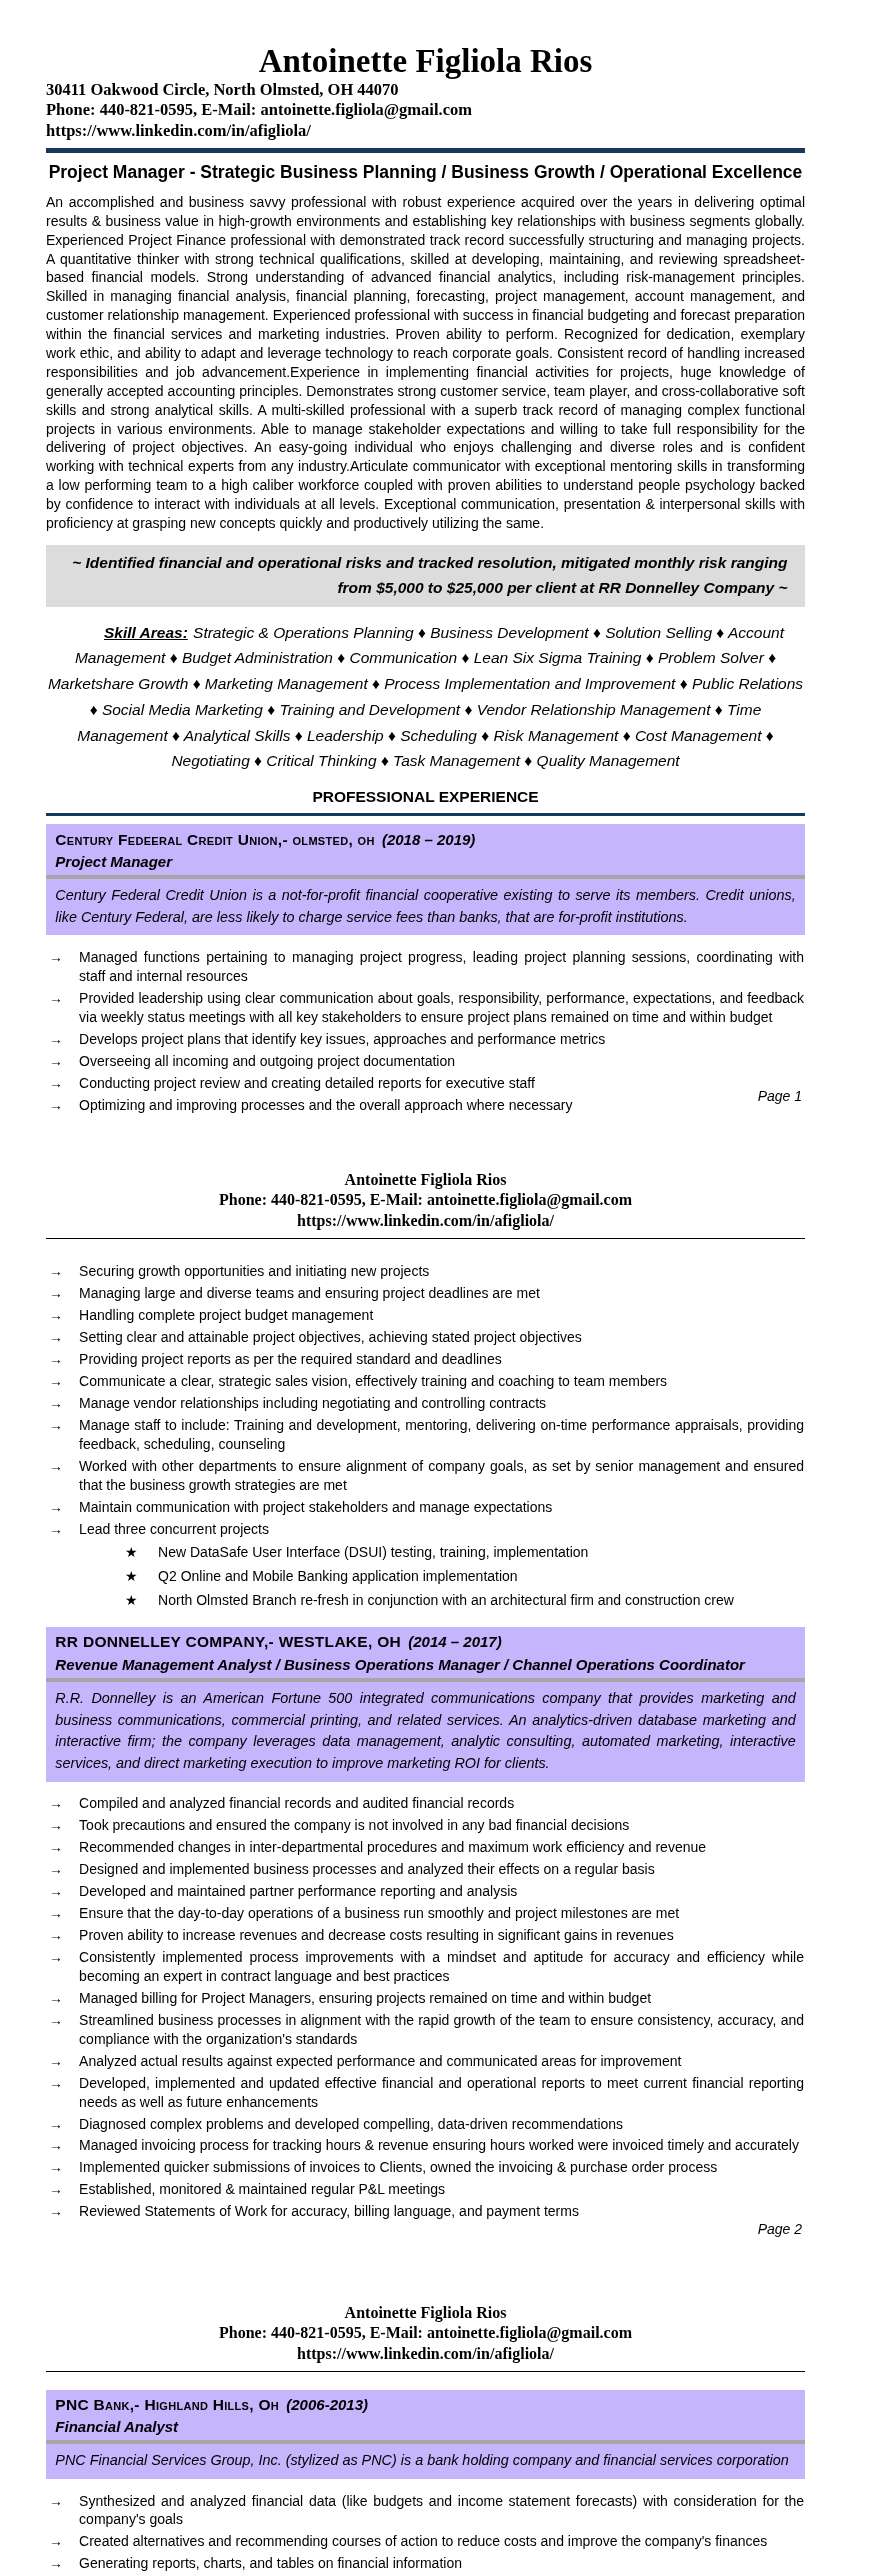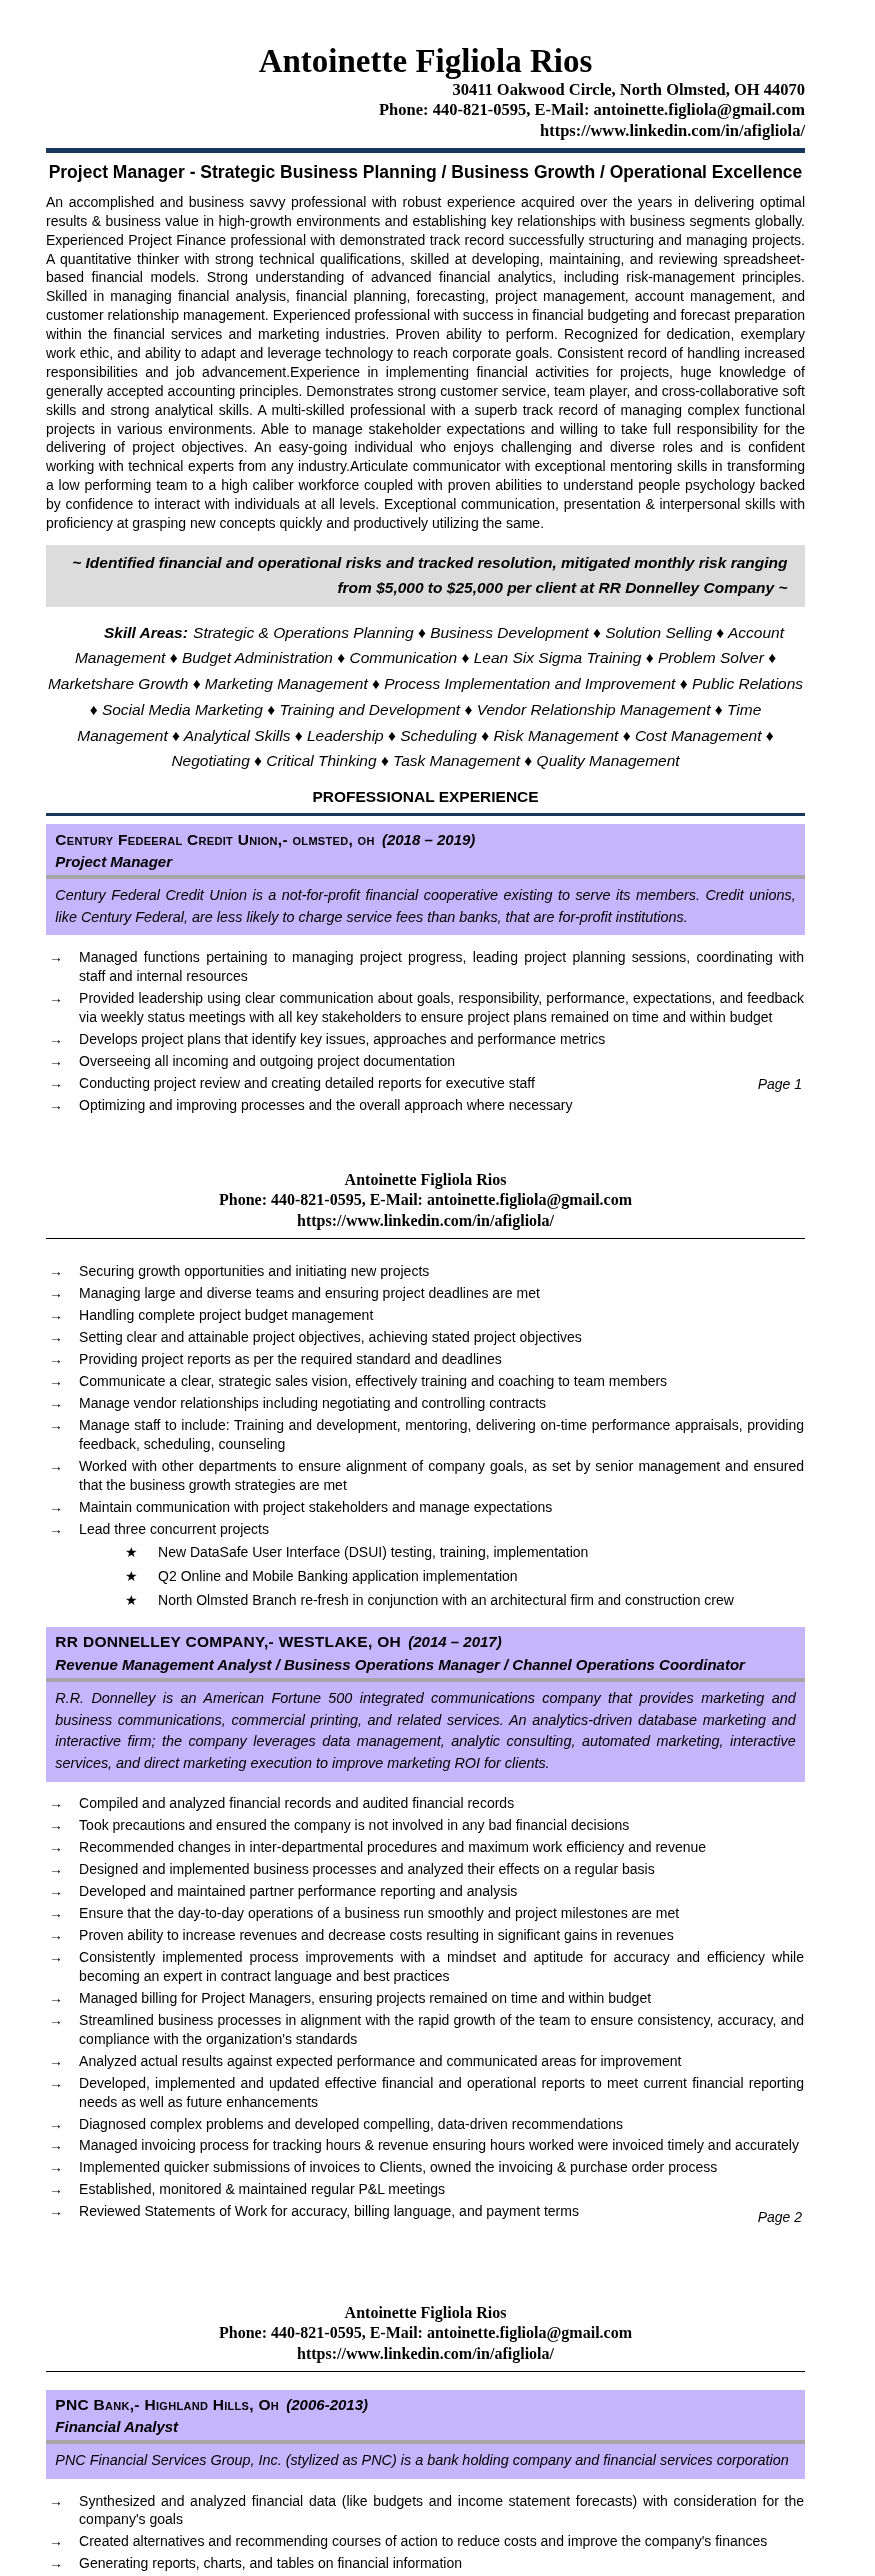--- a/index.html
+++ b/index.html
@@ -2,30 +2,30 @@
 <html style="font-size:8.2px"><head>
 <meta charset="utf-8">
 <style>
   html,body{margin:0;padding:0;background:#ffffff;}
   body{width:876px;color:#000;font-family:"Liberation Sans", sans-serif;}
   .doc{width:876px;}
   .page{width:851px;height:1133px;position:relative;box-sizing:border-box;padding:0 46px;overflow:hidden;background:#fff;}
 
   
   .p1-name{font-family:"Liberation Serif", serif;font-weight:bold;font-size:33px;line-height:1.08;text-align:center;padding-top:44px;}
-  .p1-contact{font-family:"Liberation Serif", serif;font-weight:bold;font-size:16.5px;line-height:1.25;text-align:right;}
+  .p1-contact{font-family:"Liberation Serif", serif;font-weight:bold;font-size:16.5px;line-height:1.25;text-align:left;}
   .rule-navy-thick{height:5.7px;background:#17375d;margin-top:6.2px;}
   .doc-title{font-size:17.5px;font-weight:bold;text-align:center;margin-top:8.2px;}
 
   .summary{font-size:14px;line-height:1.35;text-align:justify;margin-top:10.3px;}
 
   .callout{background:#dcdcdc;font-weight:bold;font-style:italic;font-size:15.5px;line-height:1.6;text-align:right;padding:6.2px 17.5px;margin-top:12.4px;}
 
   .skills{font-style:italic;font-size:15.5px;line-height:1.66;text-align:center;margin-top:12.4px;}
-  .skills-label{font-weight:bold;margin-right:5.2px;margin-left:37px;}
+  .skills-label{font-weight:bold;text-decoration:underline;margin-right:5.2px;margin-left:37px;}
 
   .section-heading{font-weight:bold;font-size:15.5px;text-align:center;margin-top:14.4px;}
   .rule-navy{height:3.6px;background:#17375d;margin-top:6.2px;}
 
   .job-block{background:#c4b5fd;margin-top:8.2px;}
   .job-head{padding:6.2px 9.3px 5.2px 9.3px;}
   .company{font-weight:bold;font-size:15.5px;font-variant:small-caps;letter-spacing:0.3px;}
   .dates{font-weight:bold;font-style:italic;font-size:15px;margin-left:7.2px;}
   .role{font-weight:bold;font-style:italic;font-size:15px;margin-top:4.1px;}
   .job-divider{height:4.1px;background:#a6a6a6;}
@@ -42,21 +42,21 @@
   .sub-bullets .bullet + .bullet{margin-top:5.2px;}
 
   
   .ph-name{font-family:"Liberation Serif", serif;font-weight:bold;font-size:16px;line-height:1.28;text-align:center;padding-top:37px;}
   .ph-contact{font-family:"Liberation Serif", serif;font-weight:bold;font-size:16px;line-height:1.28;text-align:center;}
   .rule-black{height:1.5px;background:#000;margin-top:6.2px;}
   .page .bullets.after-header{margin-top:23px;}
 
   .job-gap{margin-top:17.5px;}
 
-  .page-label{position:absolute;right:49px;bottom:41px;font-style:italic;font-size:14px;}
+  .page-label{position:absolute;right:49px;bottom:29px;font-style:italic;font-size:14px;}
 </style>
 </head>
 <body>
 
 <div class="doc">
 
   <section class="page">
     <div class="p1-name">Antoinette Figliola Rios</div>
     <div class="p1-contact">30411 Oakwood Circle, North Olmsted, OH  44070</div>
     <div class="p1-contact">Phone: 440-821-0595, E-Mail: antoinette.figliola@gmail.com</div>

